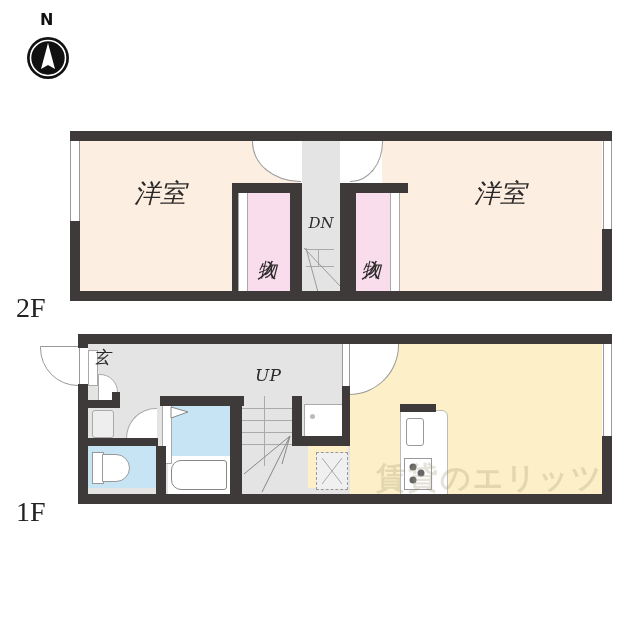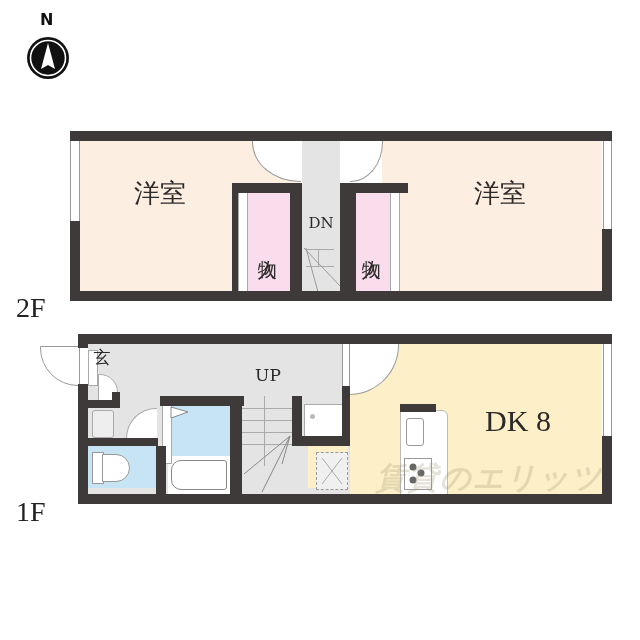--- a/index.html
+++ b/index.html
@@ -1,19 +1,19 @@
 <!DOCTYPE html>
 <html><head>
 <meta charset="utf-8">
 <style>
   html, body { margin:0; padding:0; background:#ffffff; }
   body { width:640px; height:640px; position:relative; overflow:hidden; font-family:"DejaVu Serif","Liberation Serif", serif; }
   .abs { position:absolute; }
   .wall { position:absolute; background:#3d3a39; }
-  .label-jp { position:absolute; color:#2c2a29; font-family:"DejaVu Serif","Liberation Serif", serif; text-align:center; line-height:1.15; }
+  .label-jp { position:absolute; color:#2c2a29; font-family:"DejaVu Serif","Liberation Serif", serif; text-align:center; line-height:1.15;font-style:italic; }
   .floor-label { position:absolute; font-family:"Liberation Serif","DejaVu Serif", serif; font-size:28px; color:#222;margin-top:24px; }
   .compass-n { position:absolute; font-family:"DejaVu Sans","Liberation Sans", sans-serif; font-weight:bold; font-size:16px; color:#111; }
   .win { position:absolute; background:#ffffff; border-left:1px solid #999; border-right:1px solid #999; }
   .stairline { position:absolute; background:#aaa; }
   .watermark { position:absolute; font-family:"DejaVu Sans","Liberation Sans", sans-serif; font-weight:bold; color:rgba(160,150,120,0.28); font-size:30px; letter-spacing:2px; }
 </style>
 </head>
 <body>
 
 <div class="compass-n" style="left:40px; top:10px;">N</div>
@@ -148,20 +148,16 @@
   <div class="wall" style="left:152px; top:62px; width:12px; height:98px;"></div>
   <div class="wall" style="left:214px; top:62px; width:10px; height:42px;"></div>
   <div class="wall" style="left:214px; top:102px; width:50px; height:10px;"></div>
   <div class="wall" style="left:264px; top:52px; width:8px; height:60px;"></div>
 
   <div class="win" style="left:525px; top:10px; width:7px; height:92px;"></div>
   <div class="win" style="left:264px; top:10px; width:6px; height:42px;"></div>
 
   <div class="label-jp" style="left:12px; top:14px; width:24px; font-size:17px;">玄</div>
   <div class="label-jp" style="left:160px; top:32px; width:60px; font-size:17px;">UP</div>
-  <div class="label-jp" style="left:380px; top:70px; width:120px; font-size:30px; font-family:'Liberation Serif','DejaVu Serif',serif;">
-    <span>DK</span>
-    <span>8</span>
-  </div>
 </div>
 <div class="floor-label" style="left:16px; top:472px;">1F</div>
 
-<div class="watermark" style="left:376px; top:458px;font-style:italic;">賃貸のエリッツ</div>
+<div class="watermark" style="left:376px; top:458px;">賃貸のエリッツ</div>
 
 </body></html>

